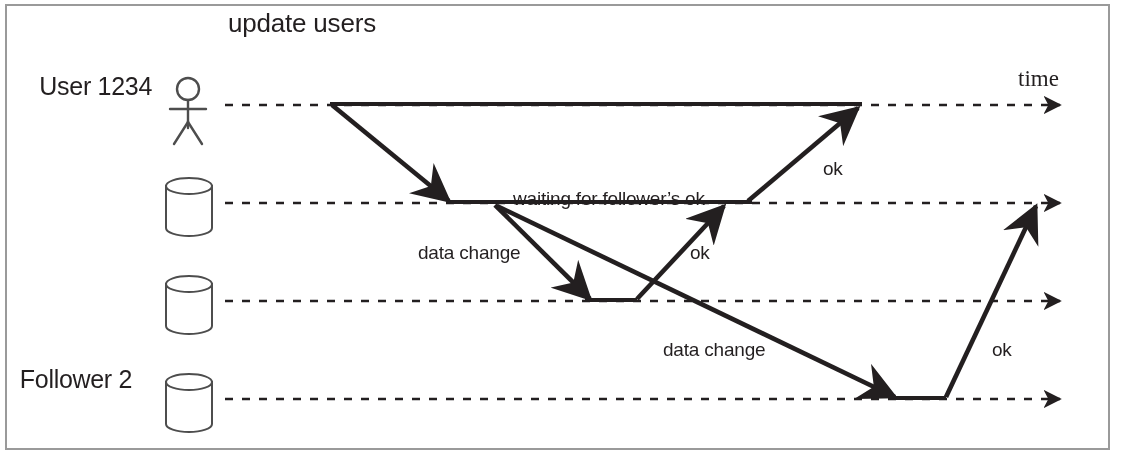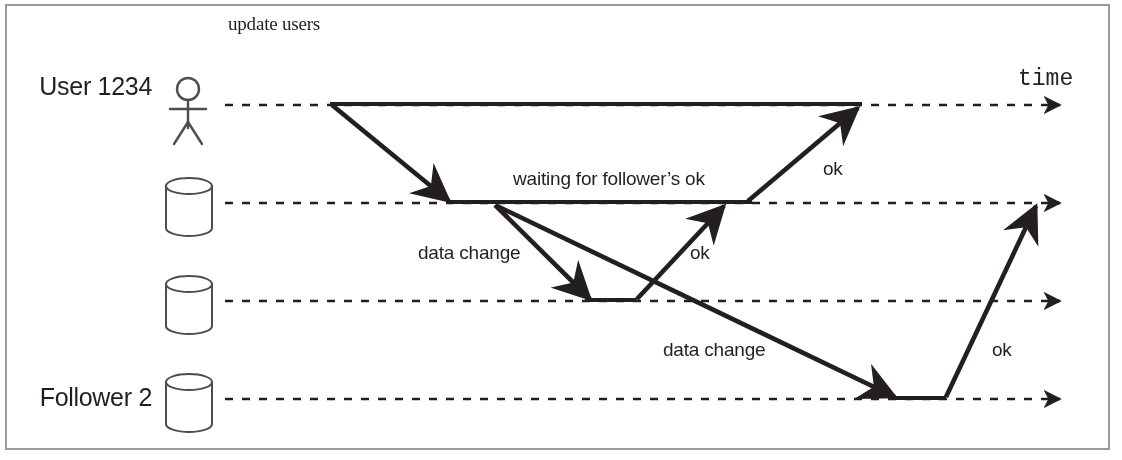--- a/index.html
+++ b/index.html
@@ -45,33 +45,33 @@
     position: absolute;
     color: #231f20;
     font-size: 19px;
     font-family: "Liberation Sans", sans-serif;
     white-space: nowrap;
     letter-spacing: -0.2px;
   }
   .sql-block {
     position: absolute;
     color: #231f20;
-    font-size: 19px;
+    font-size: 26px;
     line-height: 21px;
-    font-family: Liberation Serif, serif;
+    font-family: Liberation Sans, sans-serif;
     white-space: nowrap;
     letter-spacing: -0.2px;
     text-align: right;
   }
   .sql-line { display: block; }
   .time-label {
     position: absolute;
     color: #231f20;
     font-size: 23px;
-    font-family: Liberation Mono, monospace;
+    font-family: Liberation Serif, serif;
     white-space: nowrap;
   }
 </style>
 </head>
 <body>
 
 <div id="root">
 
   <div class="frame"></div>
 
@@ -127,27 +127,27 @@
     <line x1="497" y1="206" x2="895" y2="397" stroke="#231f20" stroke-width="4.6" marker-end="url(#bigtip)"></line>
 
     <line x1="637" y1="299" x2="724" y2="206" stroke="#231f20" stroke-width="4.6" marker-end="url(#bigtip)"></line>
 
     <line x1="748" y1="201" x2="858" y2="108" stroke="#231f20" stroke-width="4.6" marker-end="url(#bigtip)"></line>
 
     <line x1="946" y1="397" x2="1036" y2="206" stroke="#231f20" stroke-width="4.6" marker-end="url(#bigtip)"></line>
   </svg>
 
   <div class="actor-label" style="left:0px; top:72px; width:152px;">User 1234</div>
-  <div class="actor-label" style="left:0px; top:383px; width:152px;">Follower 2</div>
+  <div class="actor-label" style="left:0px; top:365px; width:152px;text-align:center;">Follower 2</div>
 
   <div class="sql-block" style="left:228px; top:13px;">
     <span class="sql-line">update users</span>
   </div>
 
-  <div class="msg-label" style="left:513px; top:168px;">waiting for follower’s ok</div>
+  <div class="msg-label" style="left:513px; top:188px;">waiting for follower’s ok</div>
 
   <div class="msg-label" style="left:418px; top:242px;">data change</div>
 
   <div class="msg-label" style="left:663px; top:339px;">data change</div>
 
   <div class="msg-label" style="left:690px; top:242px;">ok</div>
 
   <div class="msg-label" style="left:823px; top:158px;">ok</div>
 
   <div class="msg-label" style="left:992px; top:339px;">ok</div>

